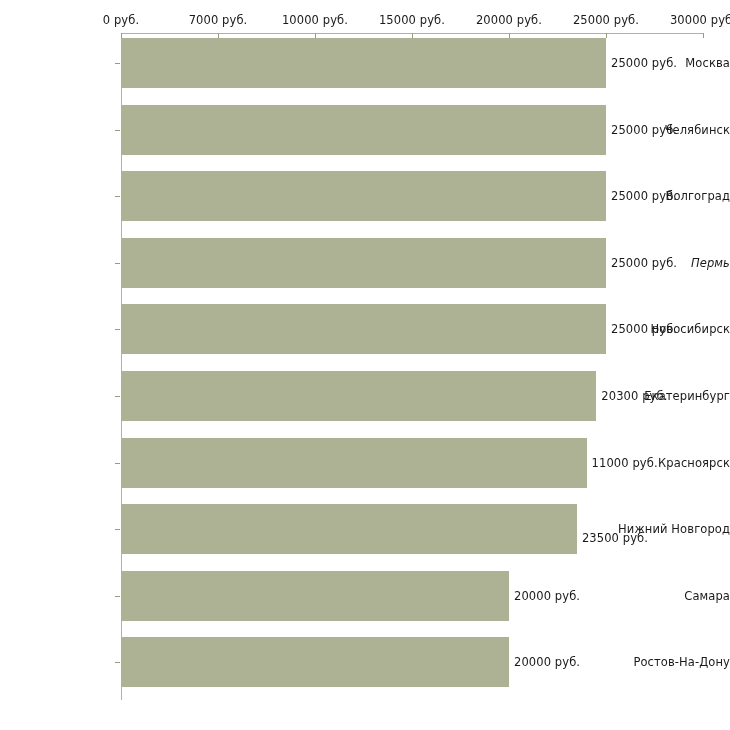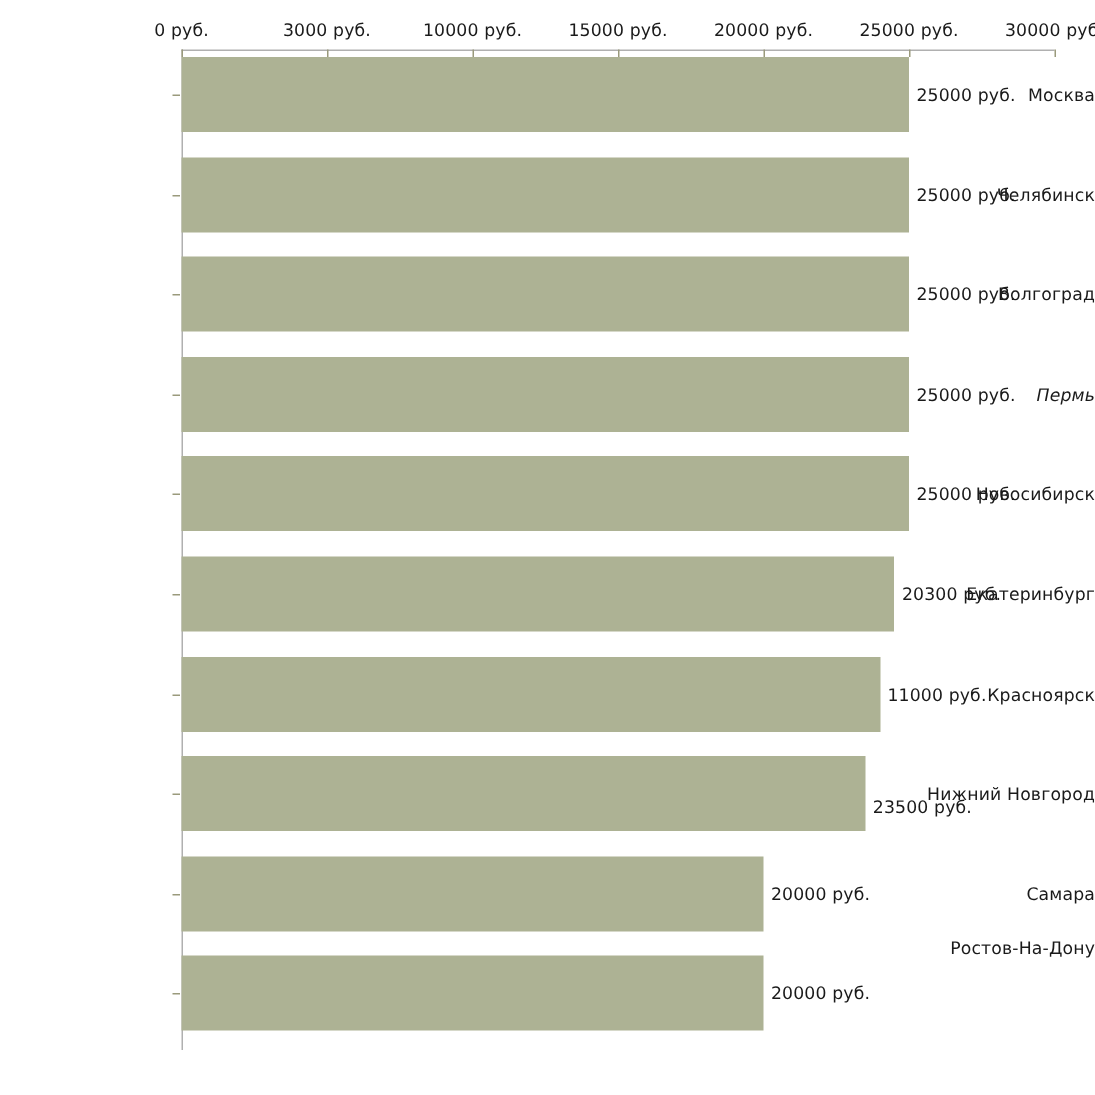--- a/index.html
+++ b/index.html
@@ -91,21 +91,21 @@
 <div id="chart-root">
 
   <div class="x-axis-line"></div>
 
   <div class="y-axis-line"></div>
 
   <div id="dynamic-layer">
       <div class="x-tick" style="left: 121px;"></div>
       <div class="x-tick-label" style="left: 121px;">0 руб.</div>
       <div class="x-tick" style="left: 218px;"></div>
-      <div class="x-tick-label" style="left: 218px;">3000 руб.</div>
+      <div class="x-tick-label" style="left: 218px;">7000 руб.</div>
       <div class="x-tick" style="left: 315px;"></div>
       <div class="x-tick-label" style="left: 315px;">10000 руб.</div>
       <div class="x-tick" style="left: 412px;"></div>
       <div class="x-tick-label" style="left: 412px;">15000 руб.</div>
       <div class="x-tick" style="left: 509px;"></div>
       <div class="x-tick-label" style="left: 509px;">20000 руб.</div>
       <div class="x-tick" style="left: 606px;"></div>
       <div class="x-tick-label" style="left: 606px;">25000 руб.</div>
       <div class="x-tick" style="left: 703px;"></div>
       <div class="x-tick-label" style="left: 703px;">30000 руб.</div>
@@ -140,17 +140,17 @@
       <div class="bar" title="Нижний Новгород — 23500 руб." style="left: 121px; top: 504.2px; width: 455.9px; height: 50px;"></div>
       <div class="y-tick" style="top: 529.2px;"></div>
       <div class="y-tick-label" style="top: 529.2px;">Нижний Новгород</div>
       <div class="bar-value-label" style="left: 581.9px; top: 538px;">23500 руб.</div>
       <div class="bar" title="Самара — 20000 руб." style="left: 121px; top: 570.8px; width: 388px; height: 50px;"></div>
       <div class="y-tick" style="top: 595.8px;"></div>
       <div class="y-tick-label" style="top: 595.8px;">Самара</div>
       <div class="bar-value-label" style="left: 514px; top: 595.8px;">20000 руб.</div>
       <div class="bar" title="Ростов-На-Дону — 20000 руб." style="left: 121px; top: 637.4px; width: 388px; height: 50px;"></div>
       <div class="y-tick" style="top: 662.4px;"></div>
-      <div class="y-tick-label" style="top: 632px;">Ростов-На-Дону</div>
+      <div class="y-tick-label" style="top: 662px;">Ростов-На-Дону</div>
       <div class="bar-value-label" style="left: 514px; top: 662.4px;">20000 руб.</div>
     </div>
 
 </div>
 
 </body></html>

